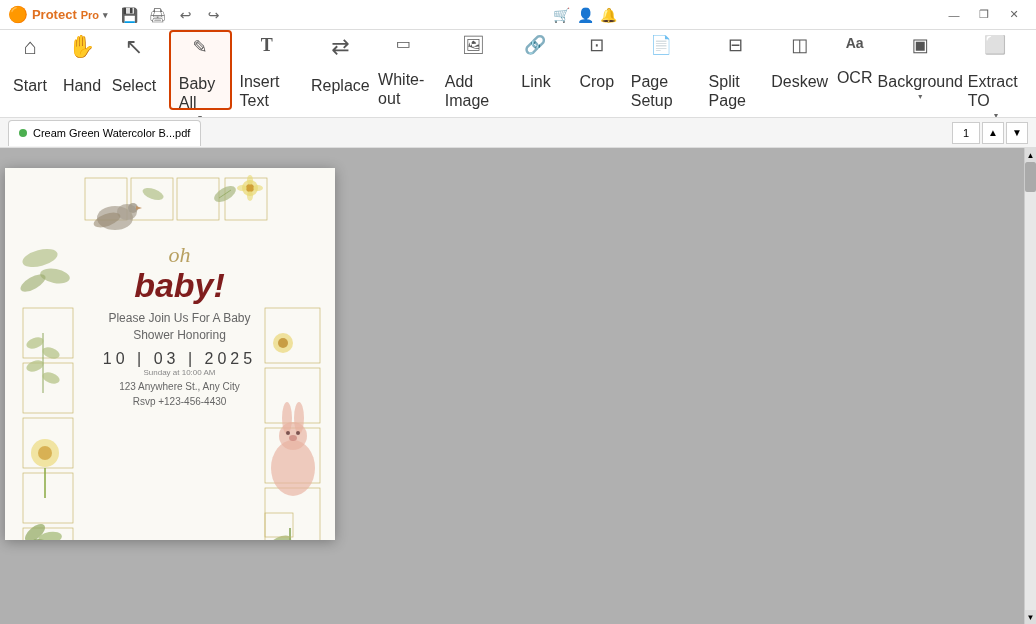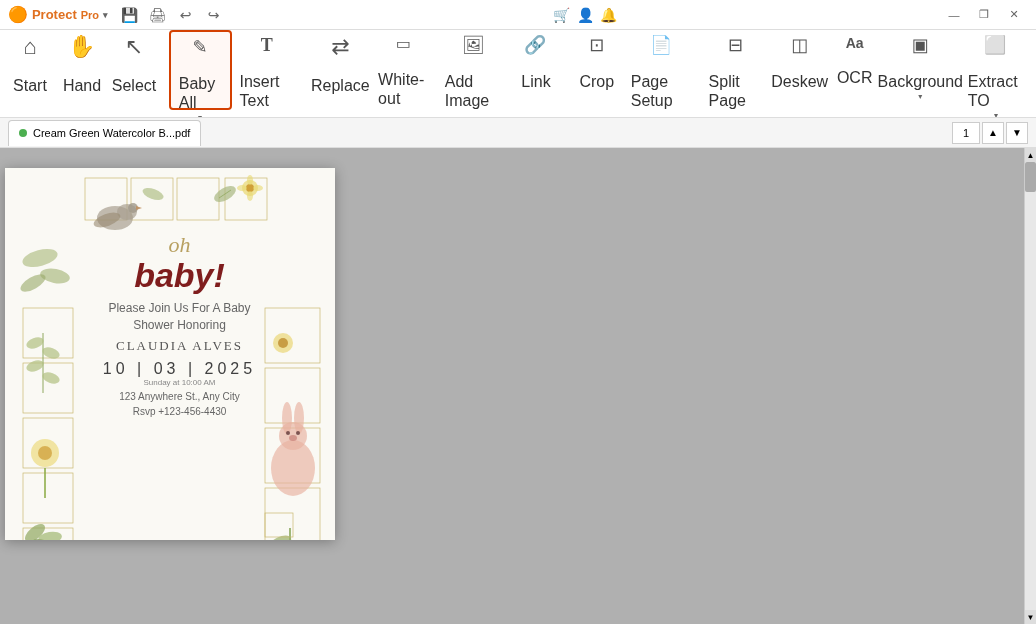--- a/index.html
+++ b/index.html
@@ -518,21 +518,20 @@
           <rect x="260" y="345" width="28" height="24" fill="none" stroke="#c8b870" stroke-width="0.7"></rect>
         </svg>
 
         <div class="center-text" style="position:absolute; top:42%; left:50%; transform:translate(-45%,-50%); width:190px; text-align:center;">
           <div class="oh-text">oh</div>
           <div class="baby-text">baby!</div>
           <div class="invite-subtitle">
             <span style="white-space:pre-line;">Please Join Us For A Baby
 Shower Honoring</span>
           </div>
-          <div class="name-text">CLAUDIA ALVES</div>
           <div class="date-text">10  |  03  |  2025</div>
           <div class="day-text">Sunday at 10:00 AM</div>
           <div class="address-text">123 Anywhere St., Any City</div>
           <div class="address-text">Rsvp +123-456-4430</div>
         </div>
       </div>
     </div>
   </div>
 
   <div style="flex:1; background:#b0b0b0;"></div>

